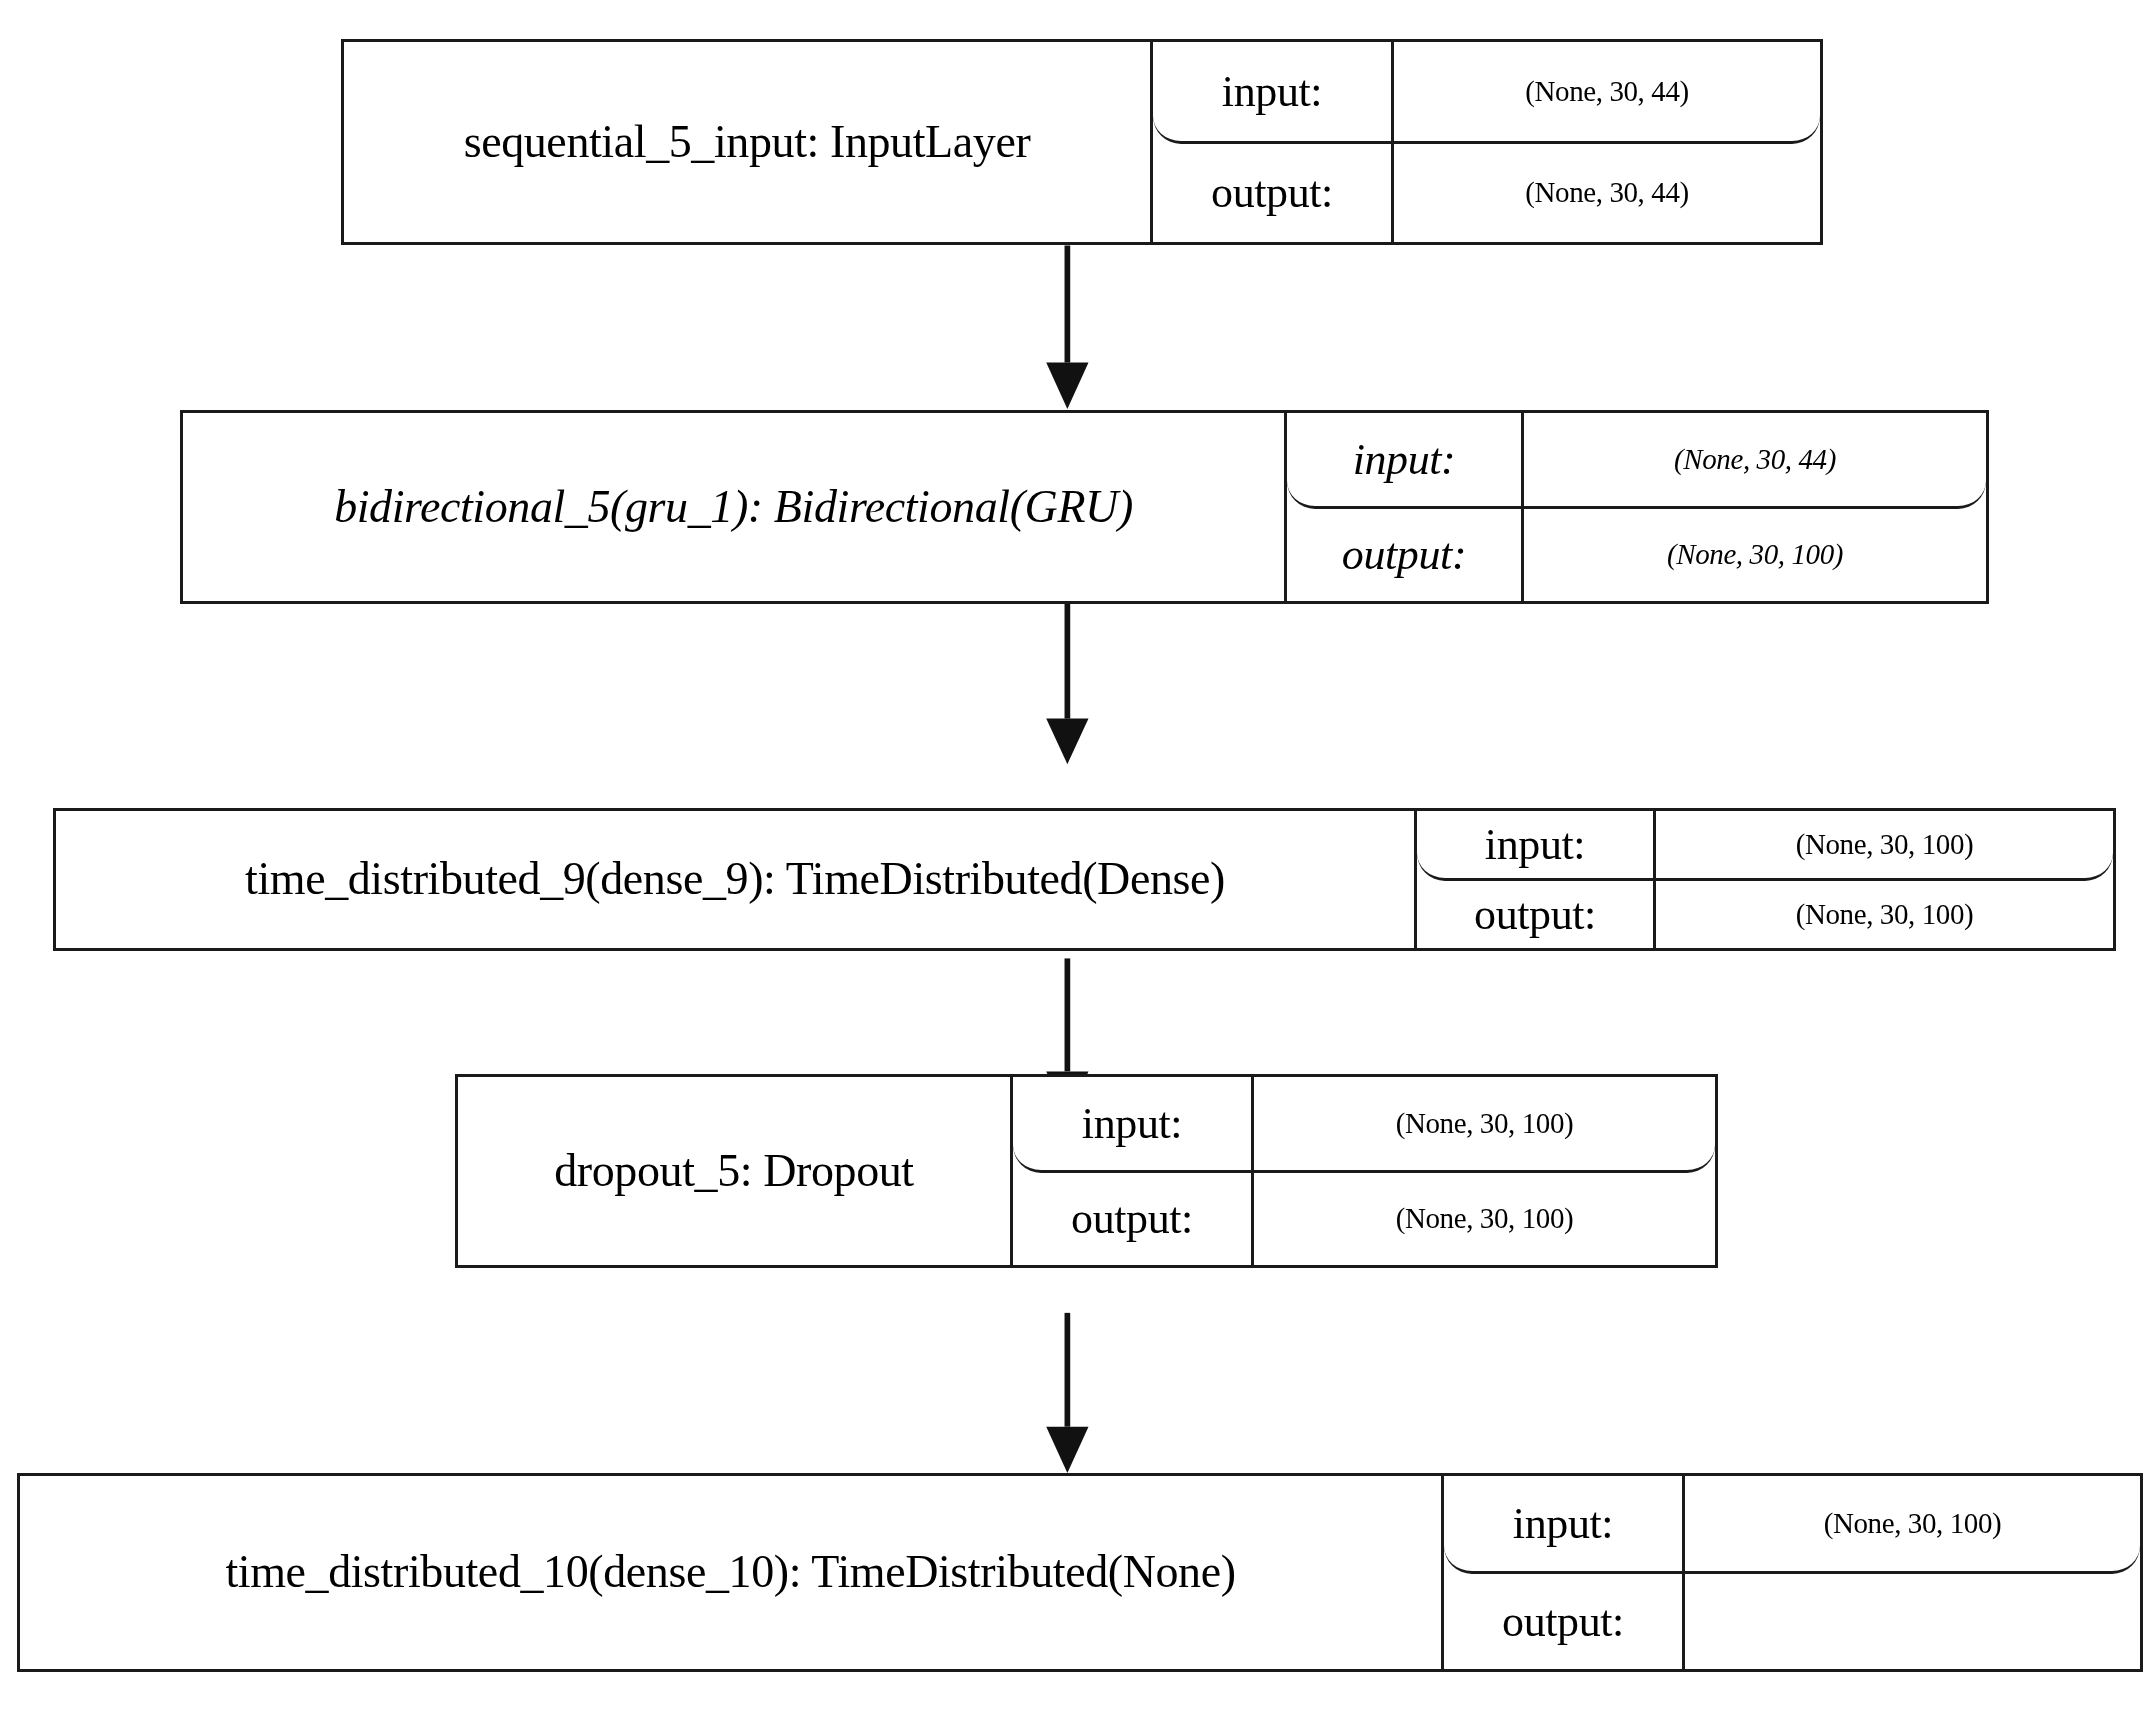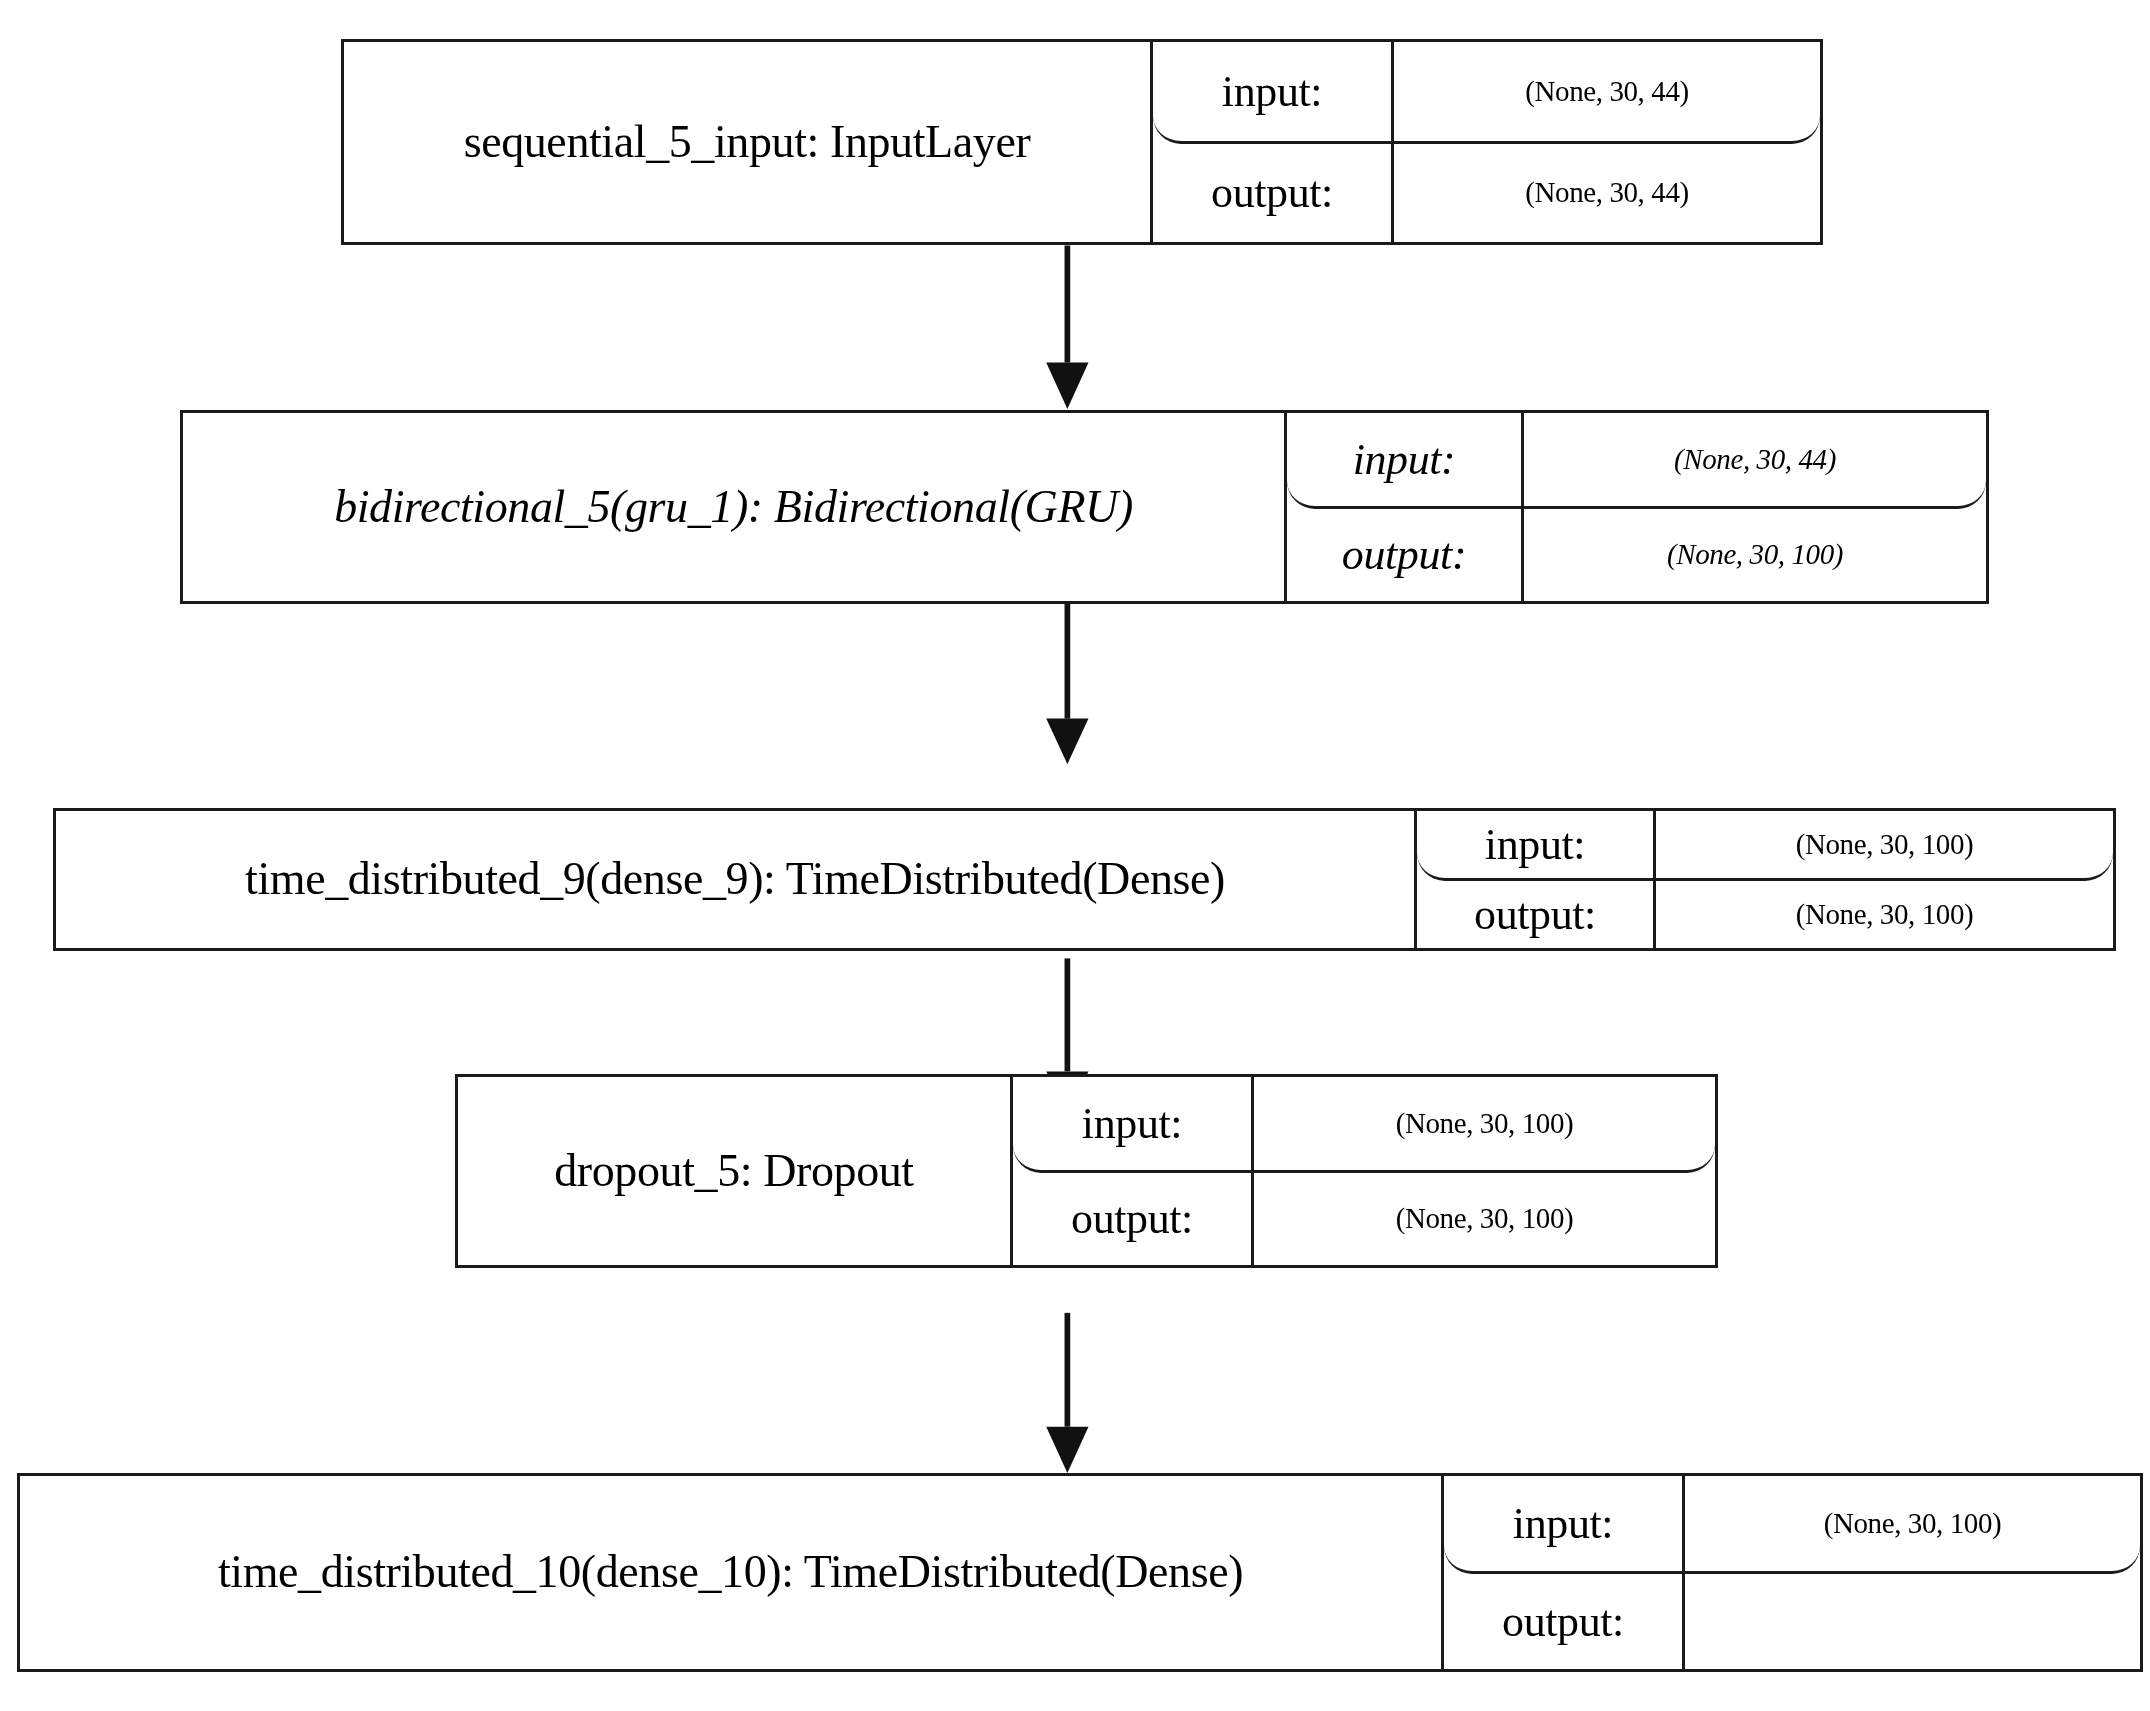--- a/index.html
+++ b/index.html
@@ -180,21 +180,21 @@
         <div class="shape-value">(None, 30, 100)</div>
       </div>
       <div class="shape-row">
         <div class="shape-label" style="width:241px;">output:</div>
         <div class="shape-value">(None, 30, 100)</div>
       </div>
     </div>
   </div>
 
   <div class="node" style="left:17px; top:1473px; width:2126px; height:199px;">
-    <div class="node-name" style="width:1431px;">time_distributed_10(dense_10): TimeDistributed(Dense)</div>
+    <div class="node-name" style="width:1431px;">time_distributed_10(dense_10): TimeDistributed(None)</div>
     <div class="node-shapes" style="width:696px;">
       <div class="shape-row row-top">
         <div class="shape-label" style="width:241px;">input:</div>
         <div class="shape-value">(None, 30, 100)</div>
       </div>
       <div class="shape-row">
         <div class="shape-label" style="width:241px;">output:</div>
       </div>
     </div>
   </div>

